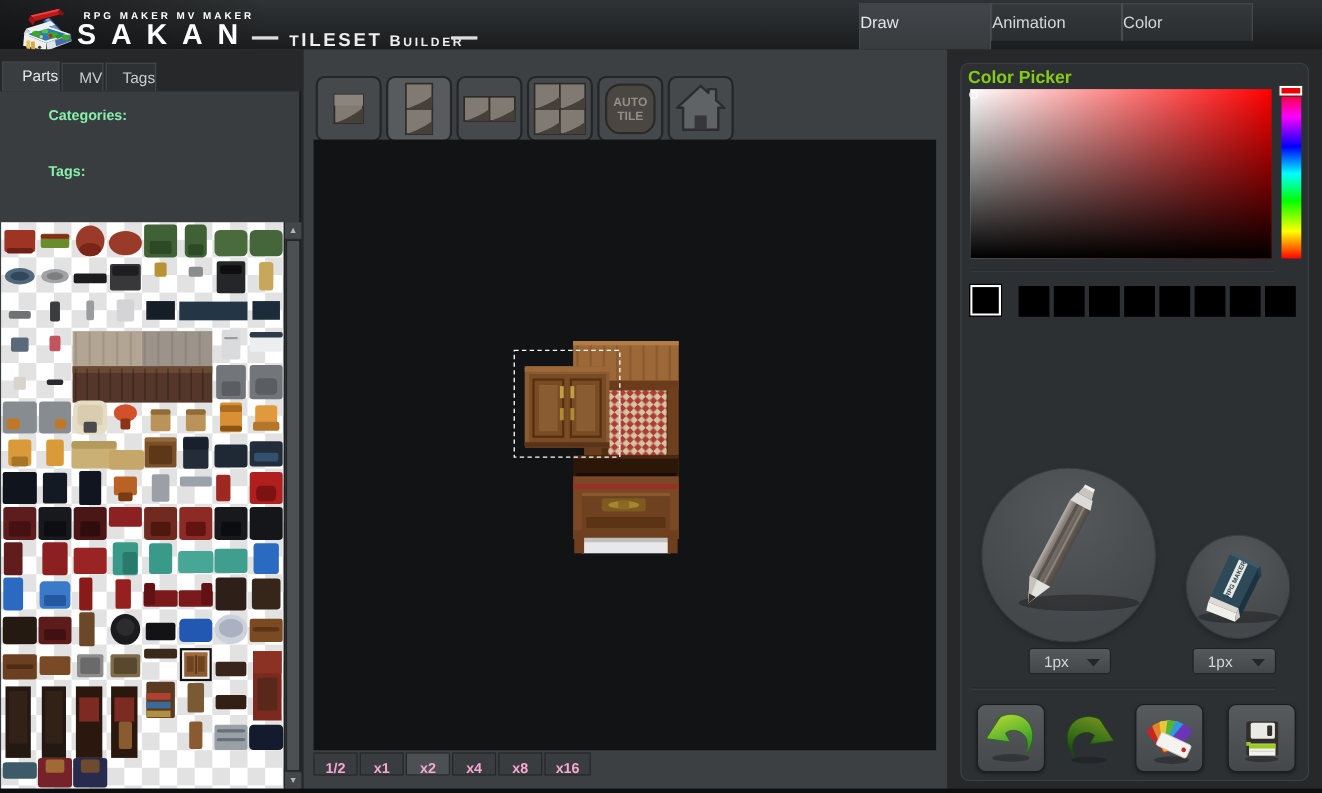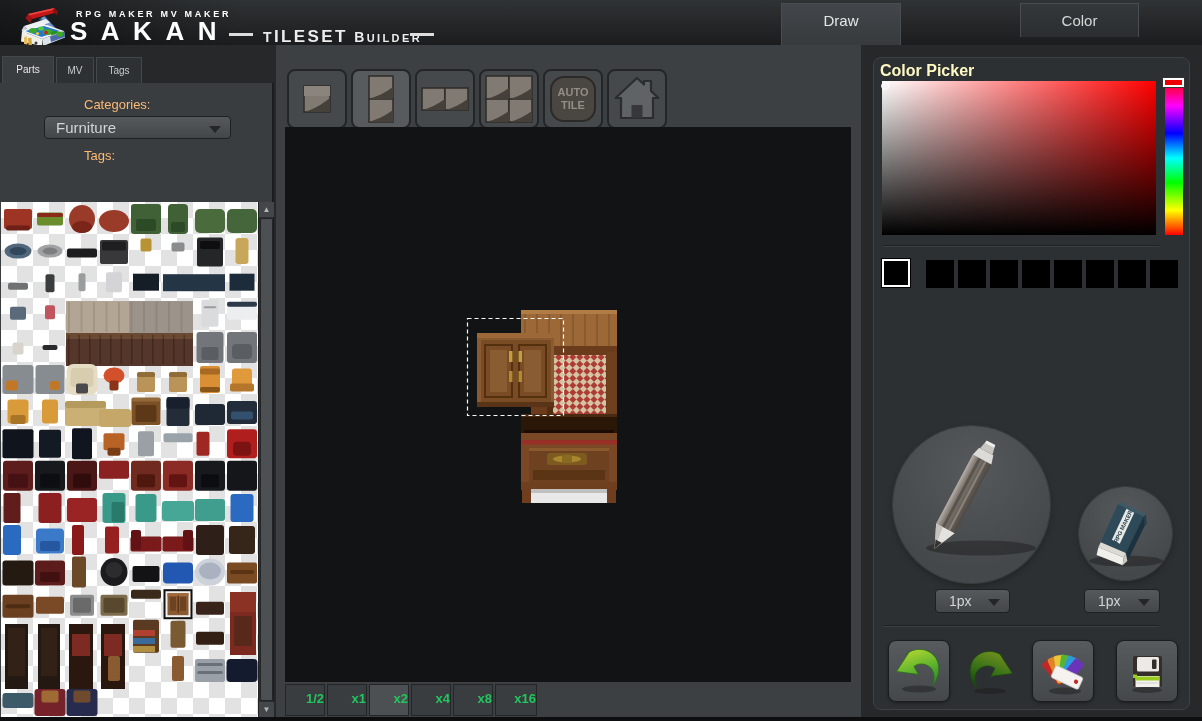--- a/index.html
+++ b/index.html
@@ -9,53 +9,53 @@
 
 #topbar { left:0; top:0; width:1202px; height:45px;
   background:linear-gradient(#303335,#1a1c1e); }
 #logoDark { left:0; top:0; width:240px; height:45px;
   background:linear-gradient(95deg,rgba(8,9,10,0.55),rgba(20,22,24,0)); }
 #rpgtxt { left:76px; top:9px; color:#fff; font-size:9px; font-weight:bold; letter-spacing:2.7px; }
 #sakan { left:70px; top:16px; color:#fff; font-size:26px; font-weight:bold; letter-spacing:13.5px; }
 #tileset { left:263px; top:27px; color:#ededed; font-size:14px; font-weight:bold; letter-spacing:2.4px; }
 .toptab { top:3px; height:34px; background:linear-gradient(#35383a,#2b2e30);
   border:1px solid #4a4d4f; border-bottom:none; color:#d5d7d8; font-size:15px;
-  text-align:center; line-height:33px; }
+  line-height:33px; }
 #tabDraw { left:781px; width:120px; height:42px; background:linear-gradient(#42454a,#393c3e); }
 
 #leftpanel { left:0; top:45px; width:274px; height:672px; background:#3a3d3f; border-right:2px solid #1a1c1e; }
 #lefthead { left:0; top:0; width:274px; height:38px; background:#26282a; }
 .ltab { top:12px; height:26px; background:#2e3133; border:1px solid #45484a; border-bottom:none;
-  color:#c9cbcc; font-size:10px; text-align:center; line-height:25px; }
+  color:#c9cbcc; font-size:14px; text-align:right; line-height:25px; }
 #tabParts { left:2px; top:11px; width:52px; height:27px; background:#3a3d3f; color:#e8e8e8; }
 #tabMV { left:56px; width:38px; }
 #tabUser { left:96px; width:46px; }
-.lbl { color:#fdba74; font-size:13px; font-weight:normal;margin-left:40px; }
+.lbl { color:#86efac; font-size:13px; font-weight:bold; }
 .dd { background:linear-gradient(#56595c,#44474a); border:1px solid #1e2022; border-radius:4px;
   color:#d2d4d5; font-size:15px; }
 .dd .arr { position:absolute; right:9px; top:50%; margin-top:-2px; width:0; height:0;
   border-left:6px solid transparent; border-right:6px solid transparent; border-top:7px solid #242628; }
 #grid { left:1px; top:157px; width:257px; height:515px;
   background:repeating-conic-gradient(#e2e2e2 0% 25%, #ffffff 0% 50%); background-size:32px 32px; }
 #sbar { left:258px; top:157px; width:15px; height:515px; background:#2c2f31; border-left:1px solid #202224; }
 .sarr { left:0; width:15px; height:15px; background:#44474a; color:#b4b6b8; font-size:8px;
   text-align:center; line-height:15px; }
 #sthumb { left:1px; top:16px; width:13px; height:483px; background:#4d5053; border:1px solid #232527; border-radius:2px; }
 
 #center { left:276px; top:45px; width:585px; height:672px; background:#3d4043; }
 .tbtn { top:24px; width:60px; height:60px; border-radius:8px; background:#46494c; border:2px solid #232527; }
 .tbtn.sel { background:#585b5e; }
 #canvas { left:9px; top:82px; width:566px; height:555px; background:#121314; }
-.zbtn { top:639px; height:32px; background:#3a3d3f; border:1px solid #232527; color:#22c55e;
-  font-size:13px; font-weight:bold; text-align:right; line-height:27px; }
+.zbtn { top:639px; height:21px; background:#3a3d3f; border:1px solid #232527; color:#f9a8d4;
+  font-size:13px; font-weight:bold; text-align:center; line-height:27px; }
 .zbtn.sel { background:#4d5053; }
 
 #right { left:862px; top:45px; width:340px; height:672px; background:#26282a; }
 #rbox { left:11px; top:12px; width:317px; height:653px; background:#2d3032; border:1px solid #3f4244; border-radius:8px; }
-#cptitle { left:18px; top:17px; color:#fef9c3; font-size:16px; font-weight:bold; }
+#cptitle { left:18px; top:17px; color:#84cc16; font-size:16px; font-weight:bold; }
 #satbox { left:20px; top:36px; width:274px; height:154px;
   background:linear-gradient(to bottom, rgba(0,0,0,0), #000),
              linear-gradient(to right, #fff, #f00); }
 #satdot { left:19px; top:37px; width:8px; height:8px; border:1.5px solid #fff; border-radius:50%; }
 #huebar { left:303px; top:36px; width:18px; height:154px;
   background:linear-gradient(#f00 0%, #f0f 16%, #00f 34%, #0ff 50%, #0f0 66%, #ff0 84%, #f40 96%, #f00 100%); }
 #hueslider { left:301px; top:33px; width:21px; height:9px; background:#e00; border:2px solid #fff; outline:1px solid #333; }
 .hline { left:21px; width:276px; height:0; border-top:1px solid #202224; border-bottom:1px solid #3c3f41; }
 .swatch { top:215px; width:28px; height:28px; background:#000; }
 #swsel { left:20px; top:214px; width:28px; height:28px; background:#000; border:2.5px solid #fff; outline:1px solid #000; }
@@ -92,29 +92,29 @@
     <path d="M14 33 L17 32.5 L17.5 40.5 L14 40 Z" fill="#e8c060"></path>
     <path d="M18 34 L21.5 33.8 L22 41.3 L18.5 41 Z" fill="#d8a840"></path>
     <circle cx="26" cy="39" r="1.5" fill="#3a3a3c"></circle>
   </svg>
   <div id="rpgtxt" class="abs">RPG MAKER MV MAKER</div>
   <div id="sakan" class="abs">SAKAN</div>
   <div class="abs" style="left:229px;top:33px;width:24px;height:3px;background:#ddd"></div>
   <div id="tileset" class="abs">T<span style="font-size:17px">ILESET</span> B<span style="font-size:11px">UILDER</span></div>
   <div class="abs" style="left:410px;top:33px;width:24px;height:3px;background:#ddd"></div>
   <div id="tabDraw" class="toptab abs" style="left:781px;width:120px;height:42px;background:linear-gradient(#42454a,#383b3d);color:#e4e6e7">Draw</div>
+  <div class="toptab abs" style="left:901px;width:119px">Animation</div>
   <div class="toptab abs" style="left:1020px;width:119px">Color</div>
 
   <div id="leftpanel" class="abs">
     <div id="lefthead" class="abs"></div>
     <div id="tabParts" class="ltab abs">Parts</div>
     <div id="tabMV" class="ltab abs">MV</div>
     <div id="tabUser" class="ltab abs">Tags</div>
     <div class="lbl abs" style="left:44px;top:52px">Categories:</div>
-    <div class="dd abs" style="left:44px;top:71px;width:187px;height:23px;line-height:22px;padding-left:11px">Furniture<span class="arr"></span></div>
     <div class="lbl abs" style="left:44px;top:103px">Tags:</div>
     <div id="grid" class="abs">
       <svg width="257" height="515" viewBox="0 0 257 515" style="position:absolute;left:0;top:0">
 <rect x="3.0" y="7.0" width="28" height="20" fill="#9e3424" rx="2"></rect>
 <rect x="5.0" y="23.5" width="24" height="5" fill="#6e1f16" rx="2"></rect>
 <rect x="36.0" y="10.5" width="26" height="13" fill="#6a8c2a" rx="2"></rect>
 <rect x="36.0" y="11.0" width="26" height="4" fill="#8a2a1a" rx="2"></rect>
 <ellipse cx="81.0" cy="17.0" rx="13.0" ry="14.0" fill="#9a3a28"></ellipse>
 <ellipse cx="81.0" cy="25.0" rx="10.0" ry="6.0" fill="#7a2517"></ellipse>
 <ellipse cx="113.0" cy="19.0" rx="15.0" ry="11.0" fill="#9a3a28"></ellipse>

